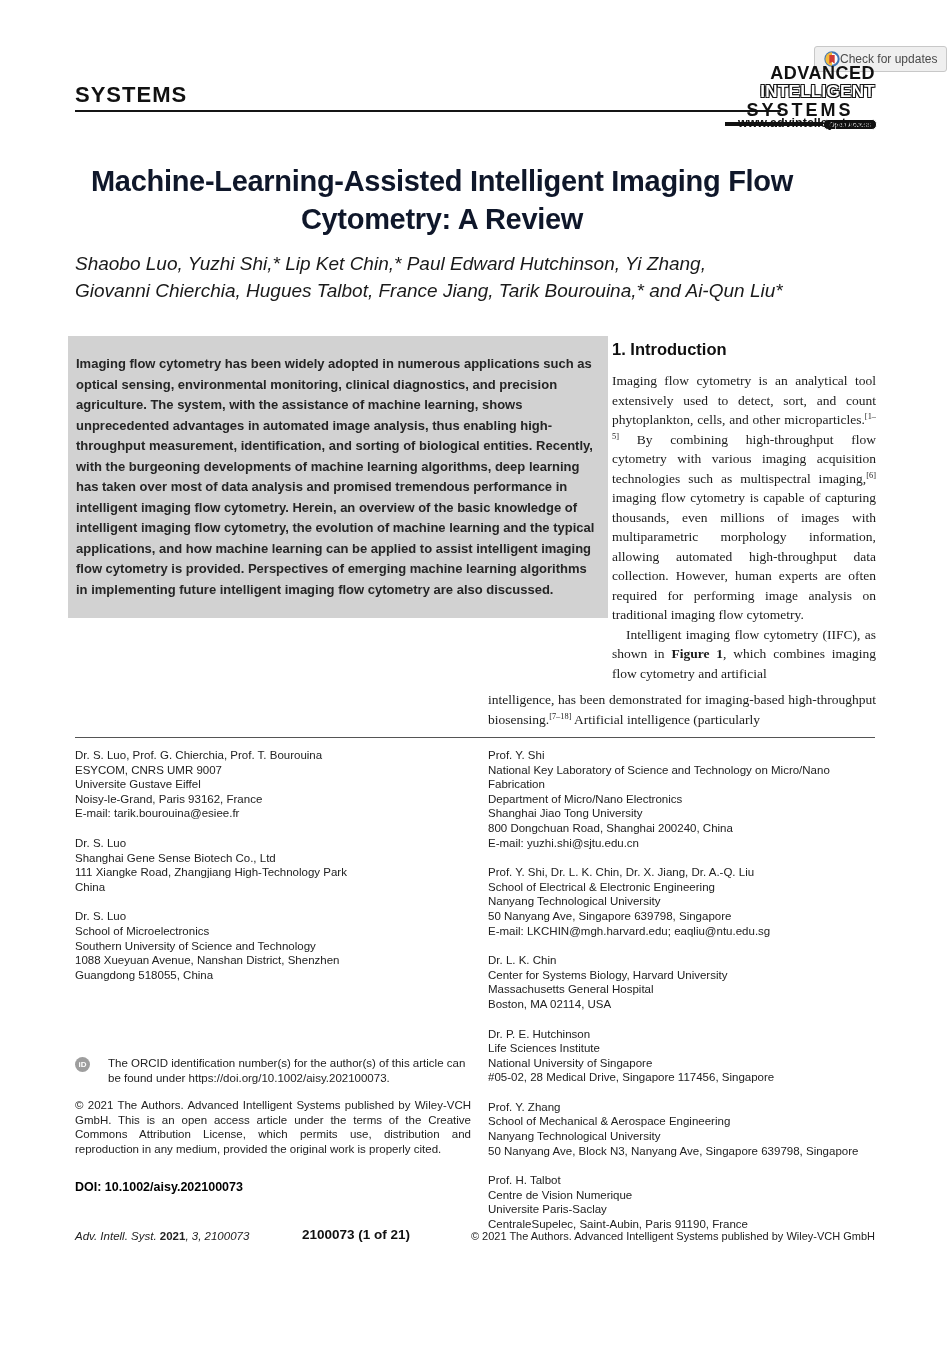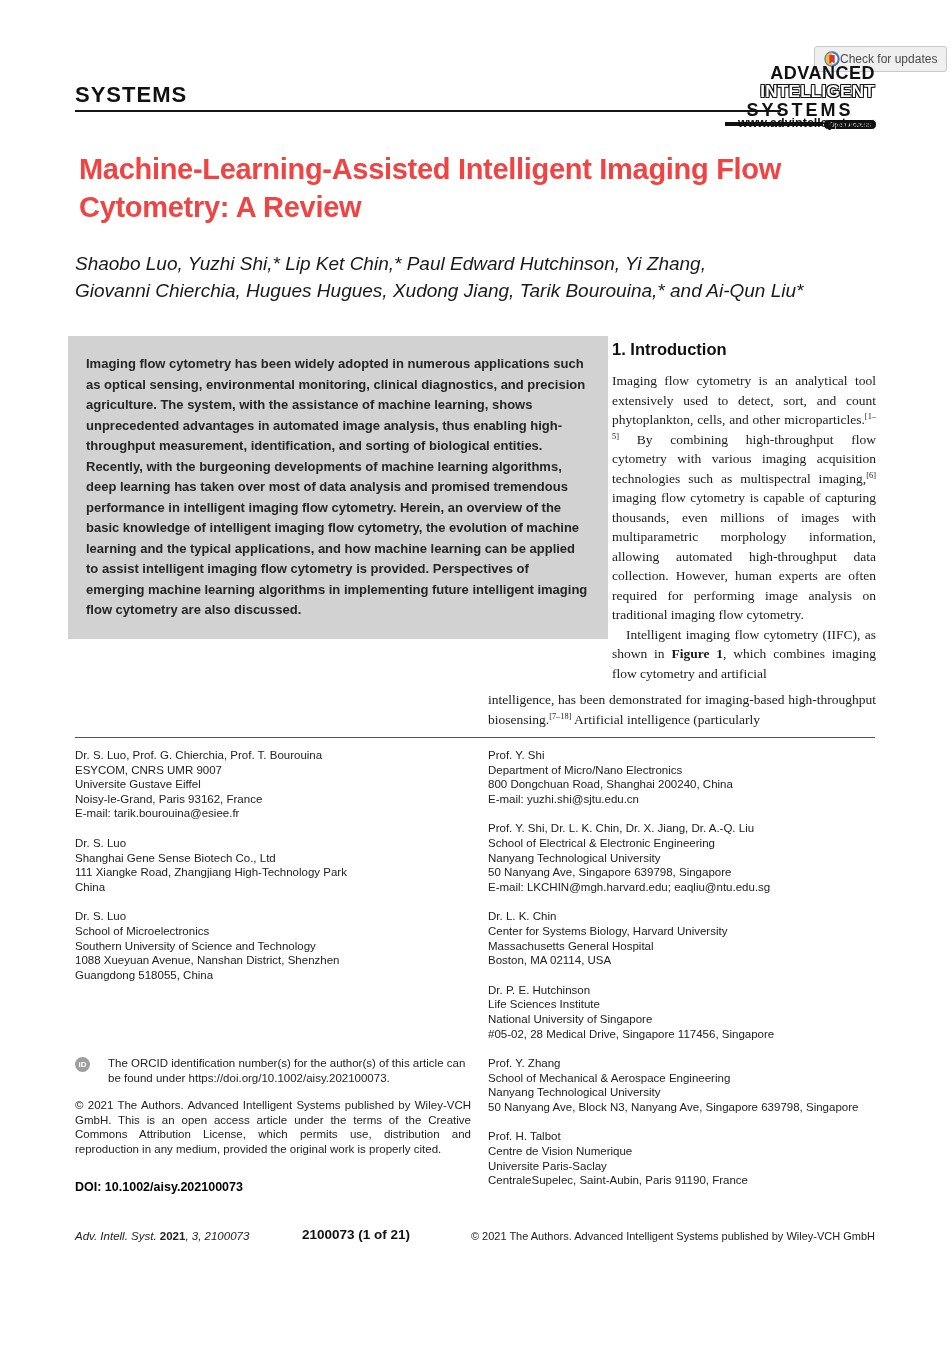--- a/index.html
+++ b/index.html
@@ -37,29 +37,29 @@
   .logo-l3 { font-size: 18px; font-weight: bold; letter-spacing: 3px; color: #111; margin-top: 1px; text-align: center; }
   .logo-bar { position: relative; margin-top: 3px; height: 4px; background: #111; width: 100%; }
   .oa-pill {
     position: absolute; right: -2px; top: -3px;
     background: #111; color: #fff; font-size: 6.5px; line-height: 9px;
     padding: 0 5px; border: 1px solid #fff; border-radius: 5px; letter-spacing: 0.3px;
   }
   .website { position: absolute; right: 77px; top: 116px; font-size: 12.5px; font-weight: bold; color: #111; text-align: center; }
 
   
-  .title { position: absolute; left: 75px; top: 146px; margin: 4px; font-size: 29px; line-height: 38px; letter-spacing: -0.3px; color: #ef4444; font-weight: bold; }
+  .title { position: absolute; left: 75px; top: 146px; margin: 16px; font-size: 29px; line-height: 38px; letter-spacing: -0.3px; color: #0f172a; font-weight: bold; text-align: center; }
   .title .tl { display: block; white-space: nowrap; }
   .authors { position: absolute; left: 75px; top: 250px; font-style: italic; font-size: 19px; line-height: 27px; color: #1a1a1a; }
   .authors div { white-space: nowrap; }
 
   
   .abstract {
     position: absolute; left: 68px; top: 336px; width: 540px;
-    background: #d2d2d2; padding: 18px 18px;
+    background: #d2d2d2; padding: 18px 8px;
   }
   .abstract p { margin: 0; font-size: 13px; line-height: 20.5px; font-weight: bold; color: #252525; }
 
   
   .intro-col { position: absolute; left: 612px; top: 340px; width: 264px; }
   .intro-col h2 { margin: 0 0 12px 0; font-size: 16.5px; color: #0f0f0f; }
   .serif { font-family: "Liberation Serif", serif; font-size: 13.5px; line-height: 19.5px; color: #1b1b1b; }
   .just { text-align: justify; }
   .intro-col p { margin: 0; }
   .intro-col p.indent { text-indent: 14px; }
@@ -117,21 +117,21 @@
     </div>
   </div>
   <div class="website">www.advintellsyst.com</div>
 
   <h1 class="title">
     <span class="tl">Machine-Learning-Assisted Intelligent Imaging Flow</span>
     <span class="tl">Cytometry: A Review</span>
   </h1>
   <div class="authors">
     <div>Shaobo Luo, Yuzhi Shi,* Lip Ket Chin,* Paul Edward Hutchinson, Yi Zhang,</div>
-    <div>Giovanni Chierchia, Hugues Hugues, Xudong Jiang, Tarik Bourouina,* and Ai-Qun Liu*</div>
+    <div>Giovanni Chierchia, Hugues Talbot, France Jiang, Tarik Bourouina,* and Ai-Qun Liu*</div>
   </div>
 
   <div class="abstract">
     <p>Imaging flow cytometry has been widely adopted in numerous applications such as optical sensing, environmental monitoring, clinical diagnostics, and precision agriculture. The system, with the assistance of machine learning, shows unprecedented advantages in automated image analysis, thus enabling high-throughput measurement, identification, and sorting of biological entities. Recently, with the burgeoning developments of machine learning algorithms, deep learning has taken over most of data analysis and promised tremendous performance in intelligent imaging flow cytometry. Herein, an overview of the basic knowledge of intelligent imaging flow cytometry, the evolution of machine learning and the typical applications, and how machine learning can be applied to assist intelligent imaging flow cytometry is provided. Perspectives of emerging machine learning algorithms in implementing future intelligent imaging flow cytometry are also discussed.</p>
   </div>
 
   <div class="intro-col">
     <h2>1. Introduction</h2>
     <p class="serif just"><span>Imaging flow cytometry is an analytical tool extensively used to detect, sort, and count phytoplankton, cells, and other microparticles.</span><sup>[1–5]</sup><span> By combining high-throughput flow cytometry with various imaging acquisition technologies such as multispectral imaging,</span><sup>[6]</sup><span> imaging flow cytometry is capable of capturing thousands, even millions of images with multiparametric morphology information, allowing automated high-throughput data collection. However, human experts are often required for performing image analysis on traditional imaging flow cytometry.</span></p>
     <p class="serif just indent"><span>Intelligent imaging flow cytometry (IIFC), as shown in </span><b>Figure 1</b><span>, which combines imaging flow cytometry and artificial</span></p>
@@ -157,21 +157,23 @@
         <div class="affil-line">Dr. S. Luo</div>
         <div class="affil-line">School of Microelectronics</div>
         <div class="affil-line">Southern University of Science and Technology</div>
         <div class="affil-line">1088 Xueyuan Avenue, Nanshan District, Shenzhen</div>
         <div class="affil-line">Guangdong 518055, China</div>
       </div>
     </div>
   <div class="affil-col affil-right">
       <div class="affil-block">
         <div class="affil-line">Prof. Y. Shi</div>
+        <div class="affil-line">National Key Laboratory of Science and Technology on Micro/Nano Fabrication</div>
         <div class="affil-line">Department of Micro/Nano Electronics</div>
+        <div class="affil-line">Shanghai Jiao Tong University</div>
         <div class="affil-line">800 Dongchuan Road, Shanghai 200240, China</div>
         <div class="affil-line">E-mail: yuzhi.shi@sjtu.edu.cn</div>
       </div>
       <div class="affil-block">
         <div class="affil-line">Prof. Y. Shi, Dr. L. K. Chin, Dr. X. Jiang, Dr. A.-Q. Liu</div>
         <div class="affil-line">School of Electrical &amp; Electronic Engineering</div>
         <div class="affil-line">Nanyang Technological University</div>
         <div class="affil-line">50 Nanyang Ave, Singapore 639798, Singapore</div>
         <div class="affil-line">E-mail: LKCHIN@mgh.harvard.edu; eaqliu@ntu.edu.sg</div>
       </div>

